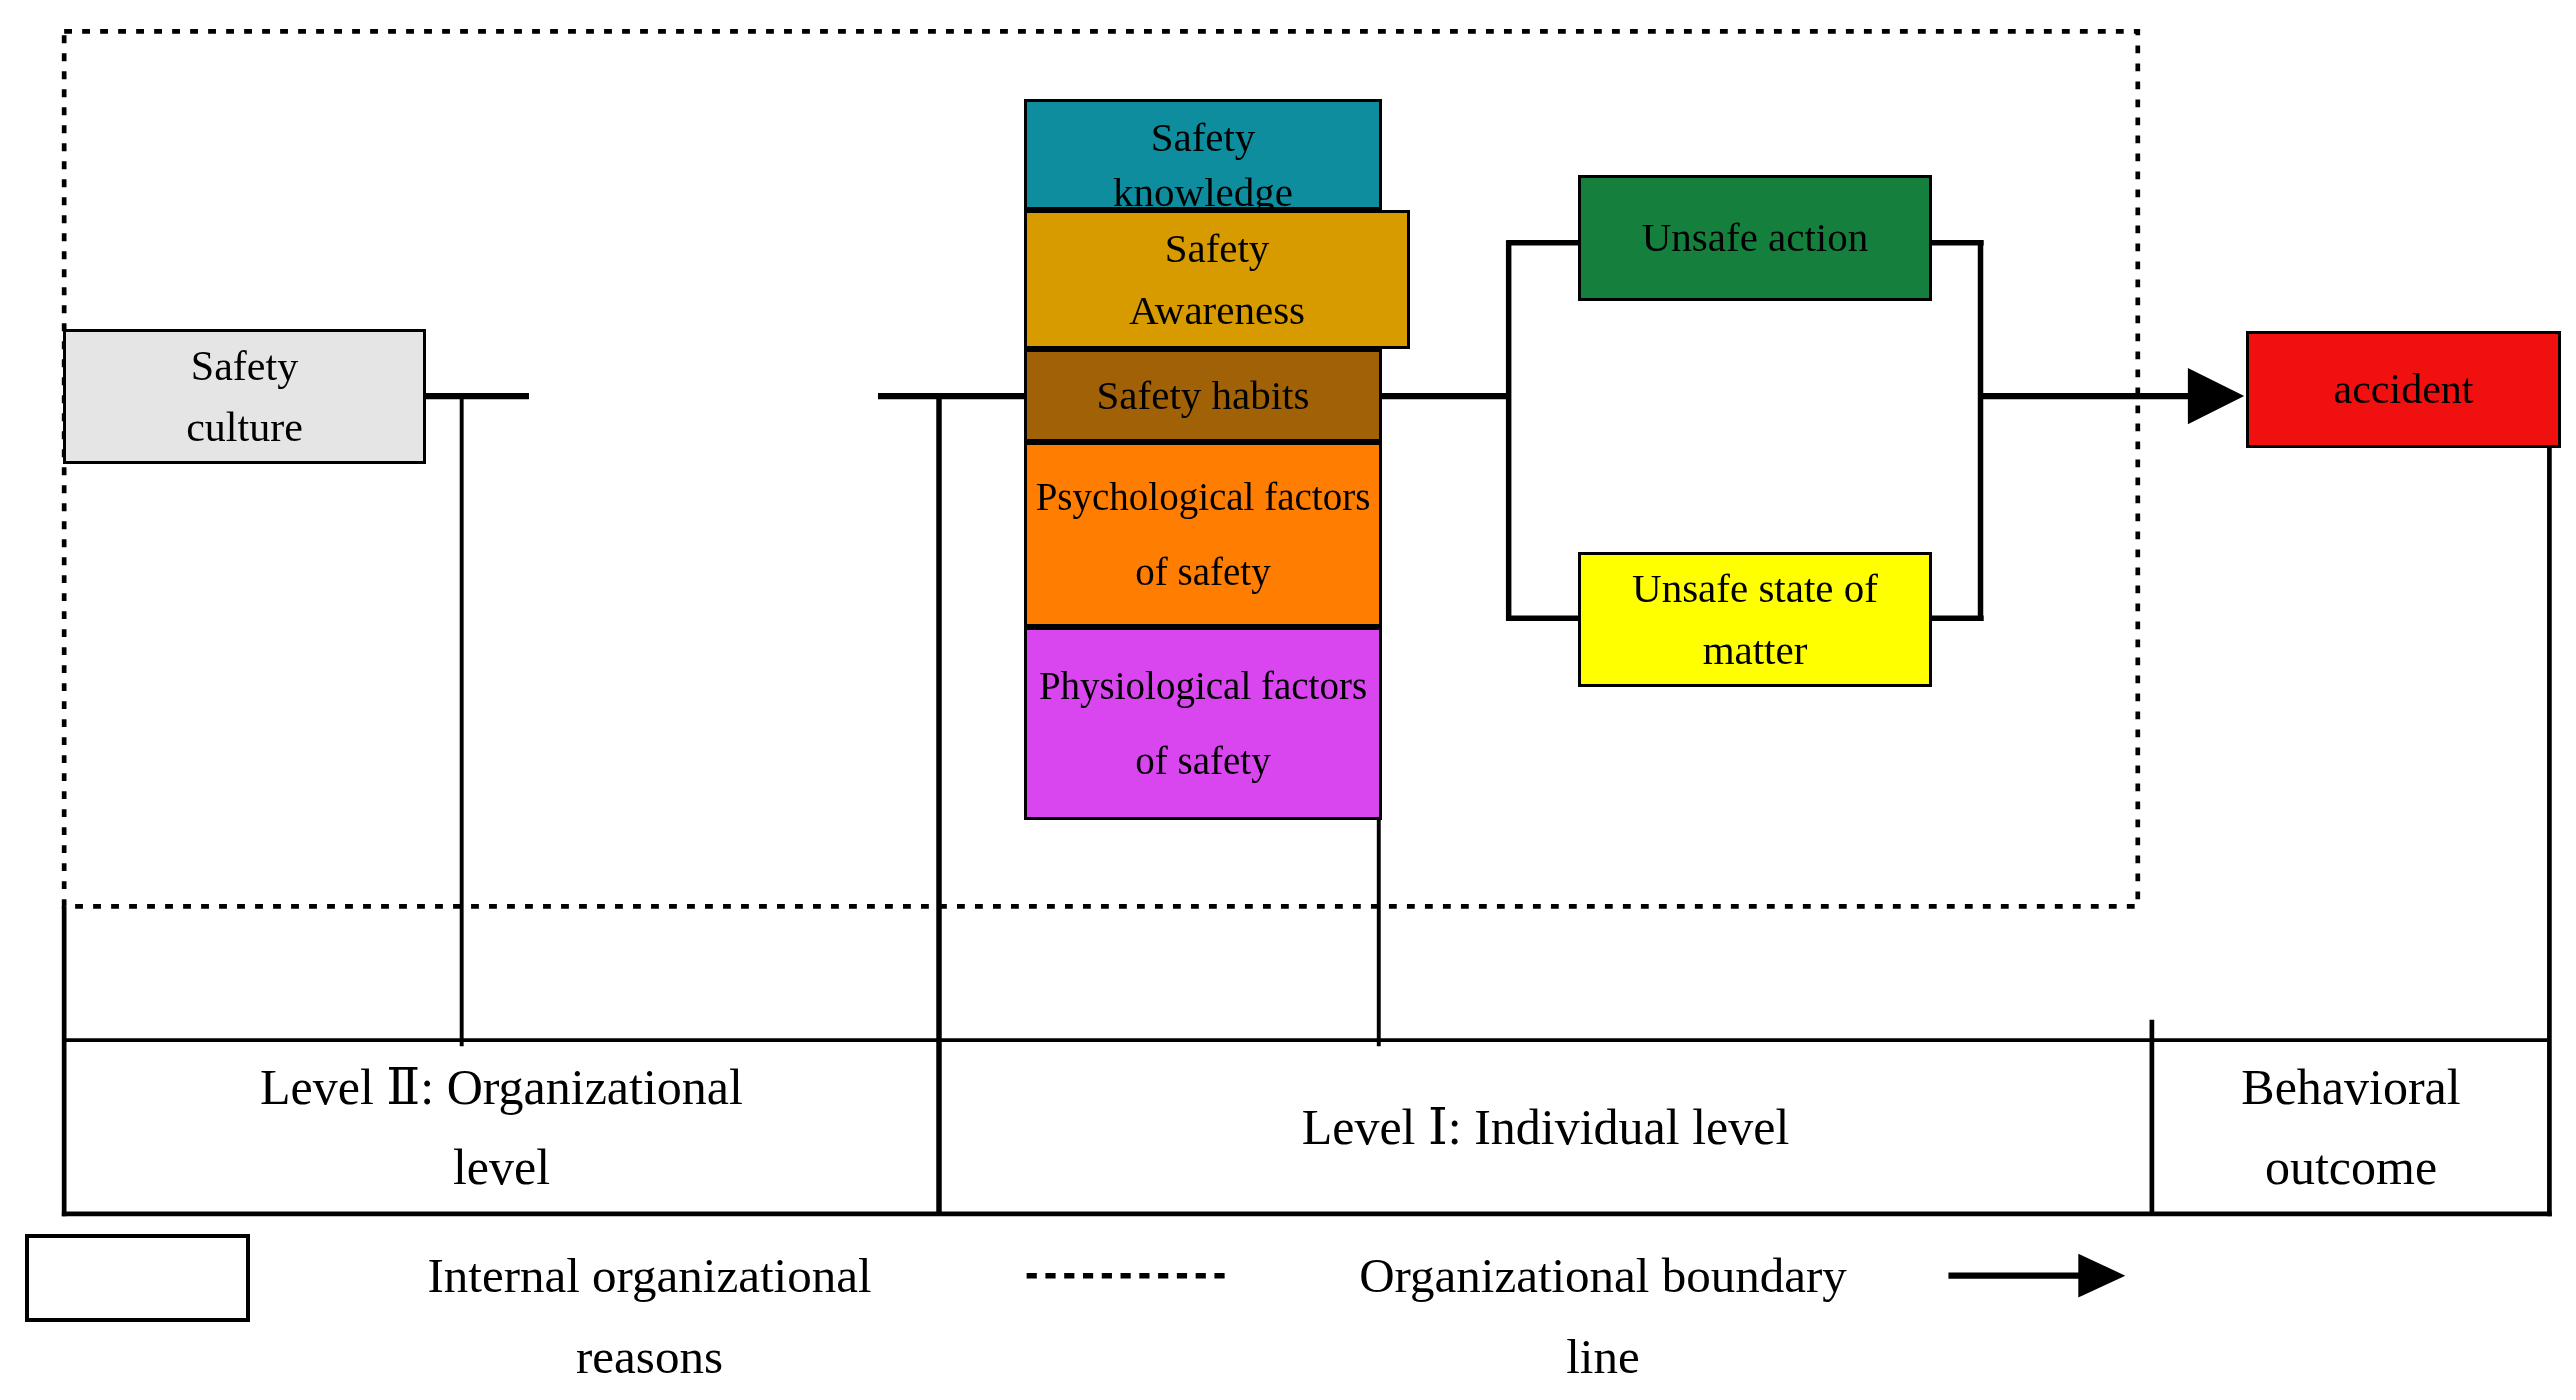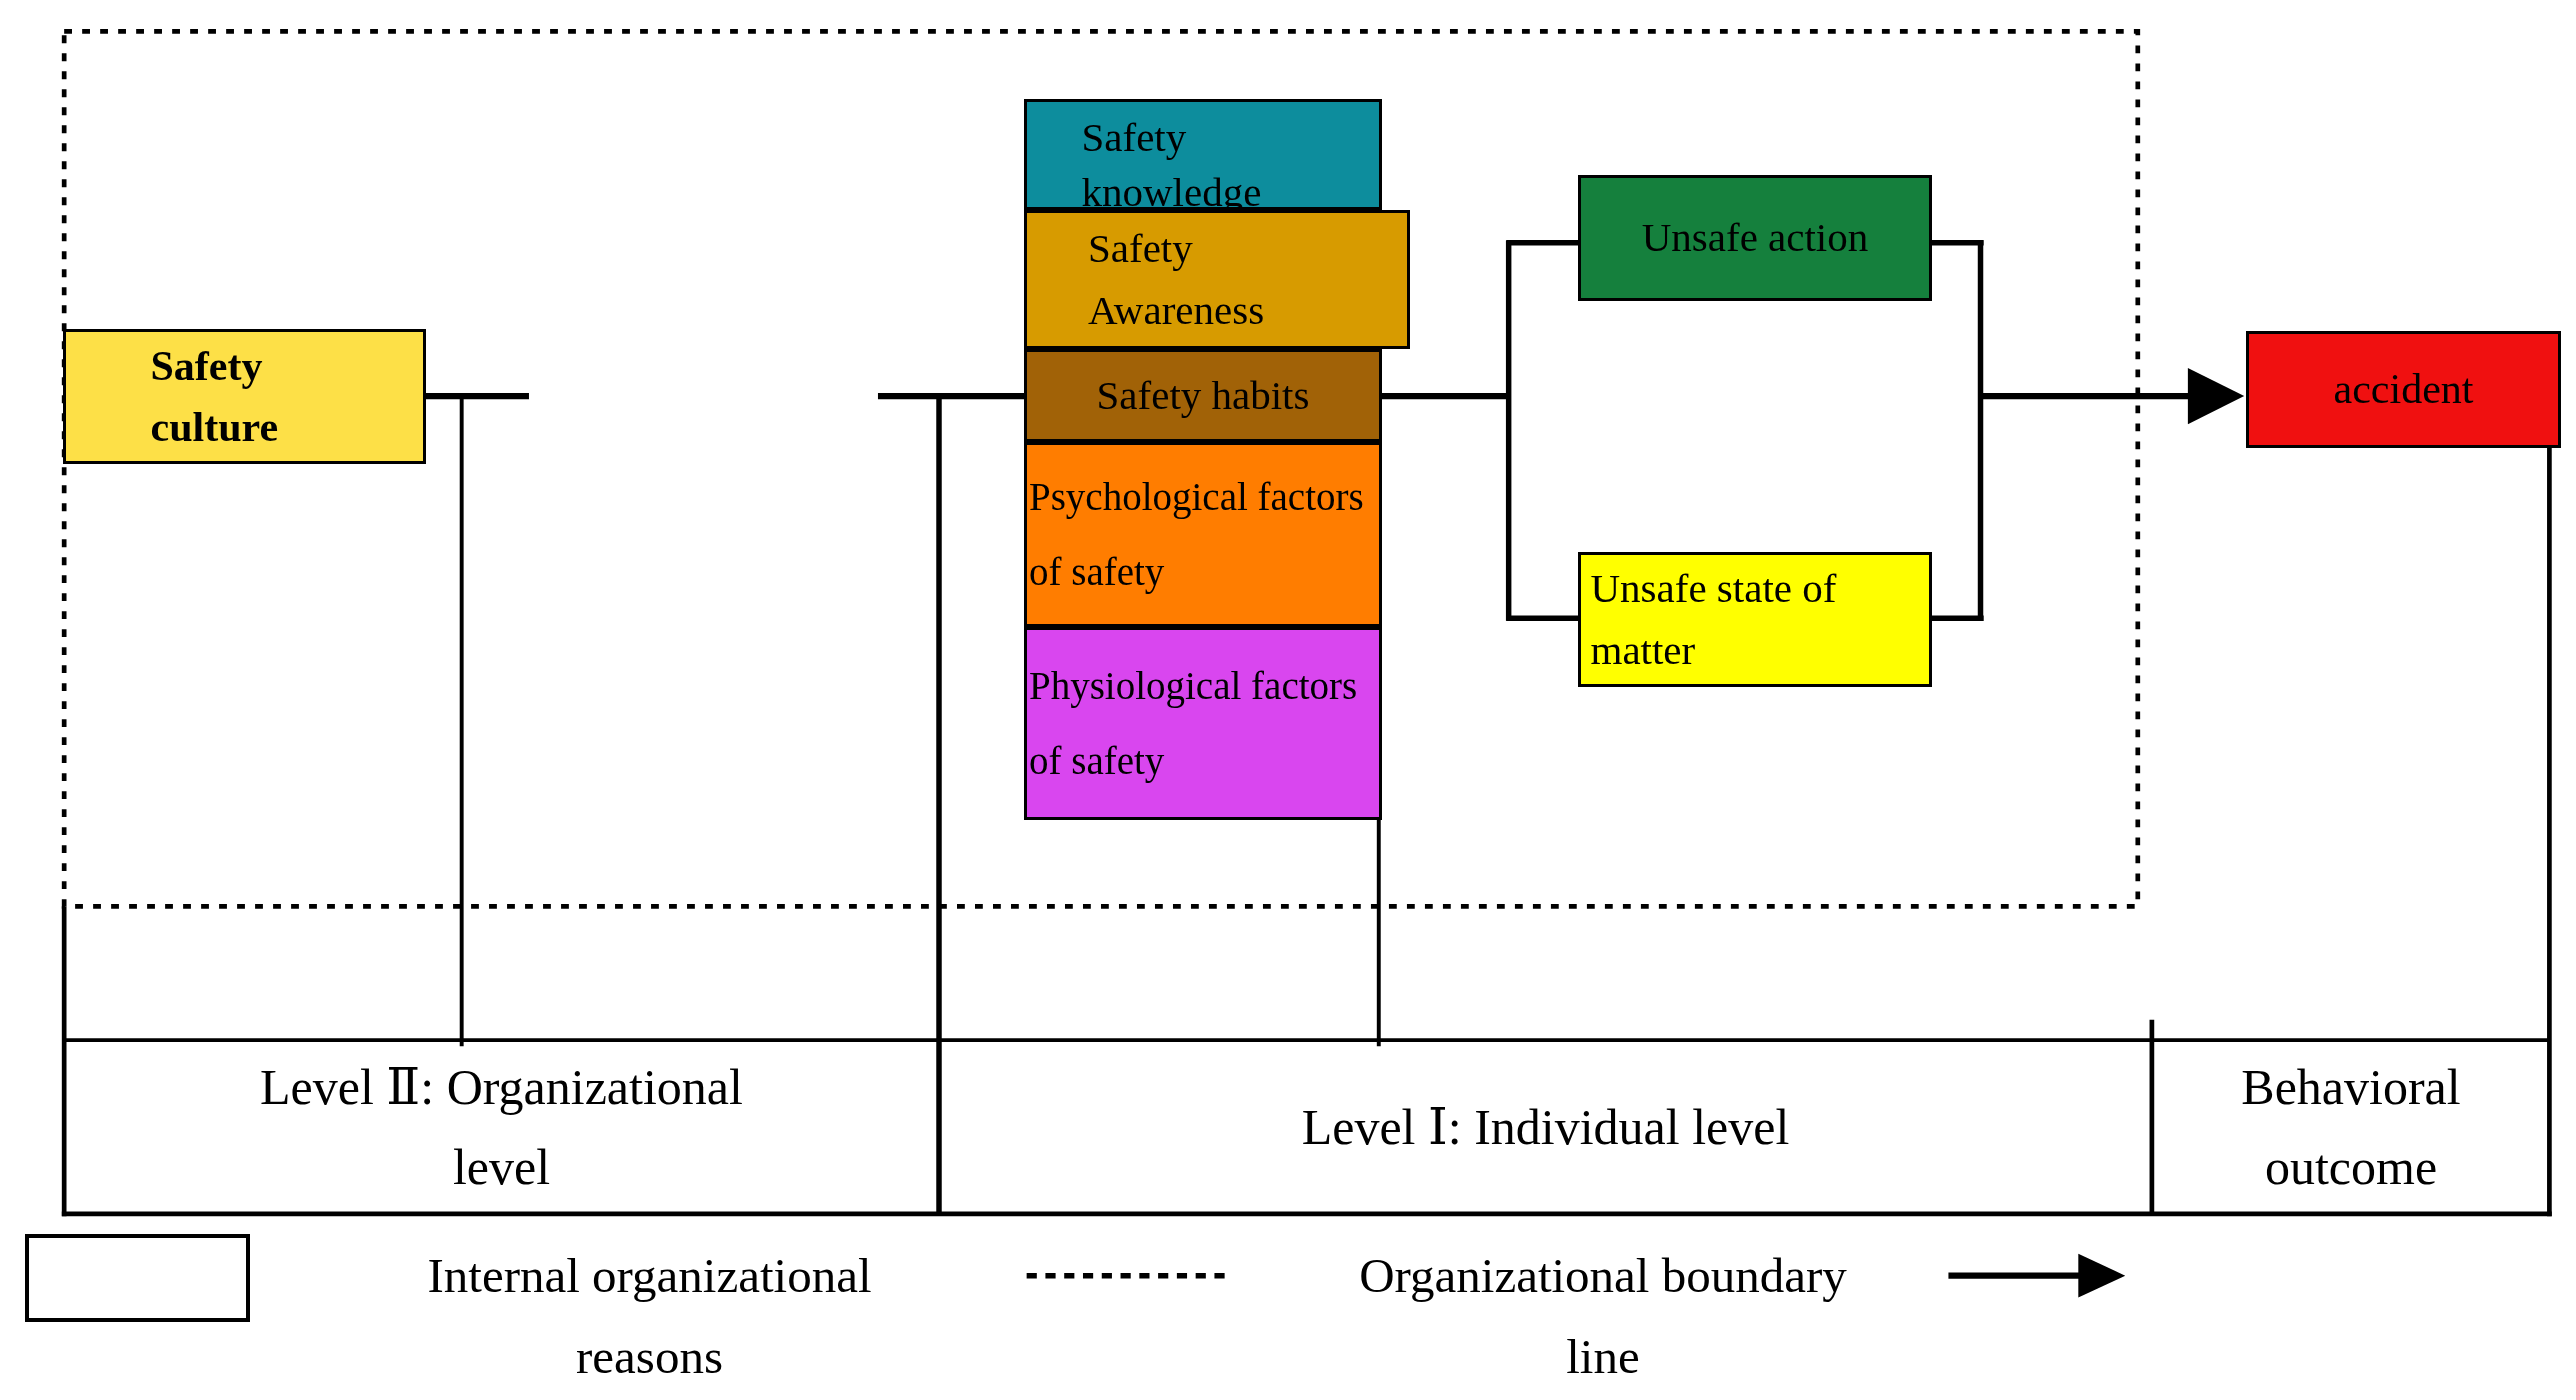--- a/index.html
+++ b/index.html
@@ -10,20 +10,21 @@
     font-family:"Liberation Serif","DejaVu Serif",serif;
     color:#000;
     overflow:hidden;
   }
   #lines{position:absolute;left:0;top:0;width:2576px;height:1401px;}
   .box{
     position:absolute;
     border:3.9px solid #000;
     box-sizing:border-box;
     display:flex;align-items:center;justify-content:center;
+    text-align:center;
     font-size:42px;line-height:1.45;
   }
   .lbl{display:inline-block;}
   
   .box-culture{left:63px;top:329px;width:363px;height:135px;}
   .box-culture .lbl{width:188px;}
   .box-management{left:526px;top:264px;width:355px;height:254px;line-height:1.85;}
   .box-management .lbl{width:290px;}
   .box-knowledge{left:1024px;top:99px;width:358px;height:111px;
     font-size:41px;line-height:1.35;align-items:flex-start;overflow:hidden;padding-top:7.8px;}
@@ -93,21 +94,21 @@
     <line x1="79" y1="1551" x2="3261" y2="1551" stroke="#000" stroke-width="6"></line>
     <line x1="82" y1="1158" x2="82" y2="1554" stroke="#000" stroke-width="6"></line>
     <line x1="3258" y1="503" x2="3258" y2="1554" stroke="#000" stroke-width="6"></line>
     <line x1="2750" y1="1303" x2="2750" y2="1551" stroke="#000" stroke-width="6"></line>
 
     <line x1="1312" y1="1630" x2="1566" y2="1630" stroke="#000" stroke-width="7" stroke-dasharray="13 11"></line>
     <line x1="2490" y1="1630" x2="2664" y2="1630" stroke="#000" stroke-width="8"></line>
     <polygon points="2716,1630 2656,1602 2656,1658" fill="#000"></polygon>
   </svg>
 
-  <div class="box box-culture" style="background-color: #fde047; font-weight: bold;">
+  <div class="box box-culture" style="background-color: #e5e5e5;">
     <span class="lbl">Safety culture</span>
   </div>
 
   <div class="box box-knowledge" style="background-color: rgb(13, 141, 157);">
     <span class="lbl">Safety knowledge</span>
   </div>
   <div class="box box-awareness" style="background-color: rgb(215, 155, 0);">
     <span class="lbl">Safety Awareness</span>
   </div>
   <div class="box box-habits" style="background-color: #a16207;">

